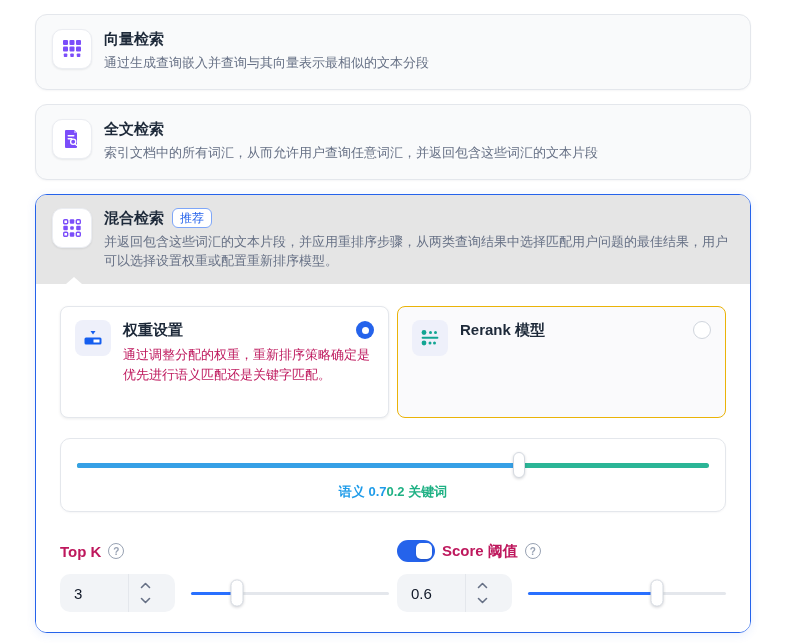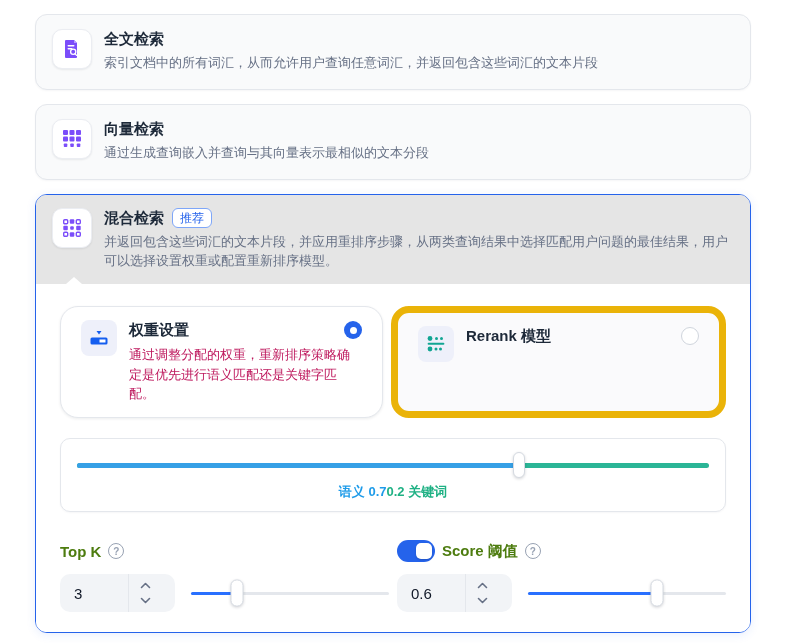--- a/index.html
+++ b/index.html
@@ -27,24 +27,24 @@
   .badge { font-size:12px; color:#2563EB; border:1px solid #7EA6F8; background:#ffffff;
     border-radius:6px; padding:1px 7px; line-height:16px; font-weight:400; }
   .hybrid-body { position:relative; background:#ffffff; border-radius:0 0 10px 10px;
     padding:22px 24px 20px 24px; }
   .notch { position:absolute; top:-7px; left:30px; width:0; height:0;
     border-left:8px solid transparent; border-right:8px solid transparent;
     border-bottom:7px solid #ffffff; }
 
   
   .mode-row { display:flex; gap:8px; }
-  .mode-card { flex:1; border-radius:18px; padding:13px 20px; min-height:112px; cursor:pointer; }
+  .mode-card { flex:1; border-radius:8px; padding:13px 14px; min-height:112px; cursor:pointer; }
   .mode-card.selected { background:#ffffff; border:1px solid #E4E7EC;
     box-shadow:0 1px 3px rgba(16,24,40,.08); }
-  .mode-card.unselected { background:#FAFAFC; border:7px solid #eab308; }
+  .mode-card.unselected { background:#FAFAFC; border:1px solid #eab308; }
   .mode-inner { display:flex; gap:12px; }
   .mode-icon { width:36px; height:36px; border-radius:8px; background:#EEF0FA;
     display:flex; align-items:center; justify-content:center; flex:0 0 36px; }
   .mode-text { flex:1; }
   .mode-title-row { display:flex; align-items:center; }
   .mode-title { font-size:15px; font-weight:700; color:#1D2939; flex:1; line-height:20px; }
   .mode-desc { font-size:13px; color:#be185d; line-height:19.5px; margin-top:5px; }
   .radio { width:18px; height:18px; border-radius:50%; flex:0 0 18px; }
   .radio.on { background:#2563EB; display:flex; align-items:center; justify-content:center; }
   .radio.on::after { content:""; width:7px; height:7px; background:#fff; border-radius:50%; }
@@ -63,21 +63,21 @@
     box-shadow:0 1px 3px rgba(16,24,40,.18); cursor:grab; }
   .wlabels { display:flex; justify-content:center; margin-top:4px;
     font-size:13px; font-weight:700; }
   .wlabels .sem { color:#1E9BE9; }
   .wlabels .key { color:#1FB184; }
 
   
   .params-row { display:flex; gap:8px; margin-top:28px; }
   .param-col { flex:1; }
   .param-head { display:flex; align-items:center; gap:7px; height:22px; }
-  .param-label { font-size:15px; font-weight:700; color:#4d7c0f; }
+  .param-label { font-size:15px; font-weight:700; color:#be185d; }
   .help { width:16px; height:16px; border-radius:50%; border:1.5px solid #98A2B3;
     color:#98A2B3; font-size:10px; font-weight:700; display:flex;
     align-items:center; justify-content:center; cursor:pointer; }
   .toggle { width:38px; height:22px; border-radius:11px; background:#2563EB;
     position:relative; cursor:pointer; flex:0 0 38px; }
   .toggle .knob { position:absolute; top:3px; right:3px; width:16px; height:16px;
     border-radius:5px; background:#fff; box-shadow:0 1px 2px rgba(16,24,40,.2); }
   .param-controls { display:flex; align-items:center; margin-top:12px; gap:16px; }
   .num-box { display:flex; width:115px; height:38px; background:#F2F4F7;
     border-radius:10px; overflow:hidden; align-items:stretch; }
@@ -98,53 +98,53 @@
     box-shadow:0 1px 3px rgba(16,24,40,.18); cursor:grab; }
 </style>
 </head>
 <body>
 
 <div class="container">
 
   <div class="opt-card">
     <div class="icon-box">
       <svg width="20" height="20" viewBox="0 0 20 20">
-        <path d="M4 1 h8 l3 3 v14 a1 1 0 0 1 -1 1 h-10 a1 1 0 0 1 -1 -1 v-16 a1 1 0 0 1 1 -1 z" fill="#7B4DFA"></path>
-        <path d="M12 1 l3 3 h-3 z" fill="#B49BFD"></path>
-        <rect x="5.5" y="6" width="7" height="1.6" rx="0.8" fill="#fff"></rect>
-        <rect x="5.5" y="9" width="5" height="1.6" rx="0.8" fill="#fff"></rect>
-        <circle cx="11.2" cy="12.8" r="2.6" fill="#7B4DFA" stroke="#fff" stroke-width="1.3"></circle>
-        <line x1="13" y1="14.8" x2="14.6" y2="16.4" stroke="#fff" stroke-width="1.3" stroke-linecap="round"></line>
-      </svg>
-    </div>
-    <div class="opt-text">
-      <div class="opt-title">全文检索</div>
-      <div class="opt-desc">索引文档中的所有词汇，从而允许用户查询任意词汇，并返回包含这些词汇的文本片段</div>
-    </div>
-  </div>
-
-  <div class="opt-card">
-    <div class="icon-box">
-      <svg width="20" height="20" viewBox="0 0 20 20">
         <g fill="#7B4DFA">
           <rect x="1" y="1" width="5" height="5" rx="1"></rect>
             <rect x="7.5" y="1" width="5" height="5" rx="1"></rect>
             <rect x="14" y="1" width="5" height="5" rx="1"></rect>
           <rect x="1" y="7.5" width="5" height="5" rx="1"></rect>
             <rect x="7.5" y="7.5" width="5" height="5" rx="1"></rect>
             <rect x="14" y="7.5" width="5" height="5" rx="1"></rect>
           <rect x="1.8" y="14.5" width="3.5" height="3.5" rx="0.8"></rect>
             <rect x="8.3" y="14.5" width="3.5" height="3.5" rx="0.8"></rect>
             <rect x="14.8" y="14.5" width="3.5" height="3.5" rx="0.8"></rect>
         </g>
       </svg>
     </div>
     <div class="opt-text">
       <div class="opt-title">向量检索</div>
       <div class="opt-desc">通过生成查询嵌入并查询与其向量表示最相似的文本分段</div>
+    </div>
+  </div>
+
+  <div class="opt-card">
+    <div class="icon-box">
+      <svg width="20" height="20" viewBox="0 0 20 20">
+        <path d="M4 1 h8 l3 3 v14 a1 1 0 0 1 -1 1 h-10 a1 1 0 0 1 -1 -1 v-16 a1 1 0 0 1 1 -1 z" fill="#7B4DFA"></path>
+        <path d="M12 1 l3 3 h-3 z" fill="#B49BFD"></path>
+        <rect x="5.5" y="6" width="7" height="1.6" rx="0.8" fill="#fff"></rect>
+        <rect x="5.5" y="9" width="5" height="1.6" rx="0.8" fill="#fff"></rect>
+        <circle cx="11.2" cy="12.8" r="2.6" fill="#7B4DFA" stroke="#fff" stroke-width="1.3"></circle>
+        <line x1="13" y1="14.8" x2="14.6" y2="16.4" stroke="#fff" stroke-width="1.3" stroke-linecap="round"></line>
+      </svg>
+    </div>
+    <div class="opt-text">
+      <div class="opt-title">全文检索</div>
+      <div class="opt-desc">索引文档中的所有词汇，从而允许用户查询任意词汇，并返回包含这些词汇的文本片段</div>
     </div>
   </div>
 
   <div class="hybrid-card">
     <div class="hybrid-header">
       <div class="icon-box">
         <svg width="20" height="20" viewBox="0 0 20 20">
           <g fill="none" stroke="#7B4DFA" stroke-width="1.4">
             <rect x="1.7" y="1.7" width="4" height="4" rx="1"></rect>
               <rect x="14.3" y="1.7" width="4" height="4" rx="1"></rect>

